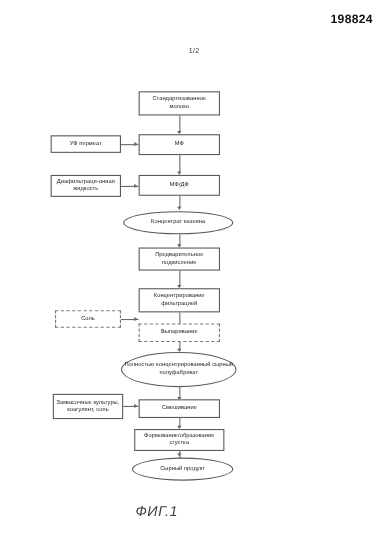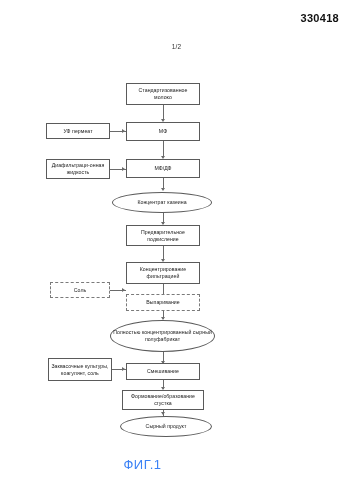--- a/index.html
+++ b/index.html
@@ -42,21 +42,22 @@
     letter-spacing: 0.2px;
   }
   .fig-caption {
     position: absolute;
     left: 0;
     top: 457px;
     width: 285px;
     text-align: center;
     font-size: 13px;
     letter-spacing: 0.5px;
-    color: #3b82f6;
+    color: #404040;
+    font-style: italic;
   }
 
   
   .node {
     position: absolute;
     box-sizing: border-box;
     display: flex;
     align-items: center;
     justify-content: center;
     text-align: center;
@@ -105,21 +106,21 @@
     border-top: 2.2px solid transparent;
     border-bottom: 2.2px solid transparent;
     border-left: 3.2px solid #6a6a6a;
   }
 </style>
 </head>
 <body>
 
 <div id="page">
 
-  <div class="patent-number">330418</div>
+  <div class="patent-number">198824</div>
 
   <div class="sheet-marker">1/2</div>
 
   <div class="node rect" style="left:126px; top:83px; width:74px; height:22px;">Стандартизованное молоко</div>
 
   <div class="vline" style="left:163px; top:105px; height:15px;"></div>
   <div class="arrow-down" style="left:160.8px; top:119px;"></div>
 
   <div class="node rect" style="left:46px; top:123px; width:64px; height:16px;">УФ пермеат</div>
 

